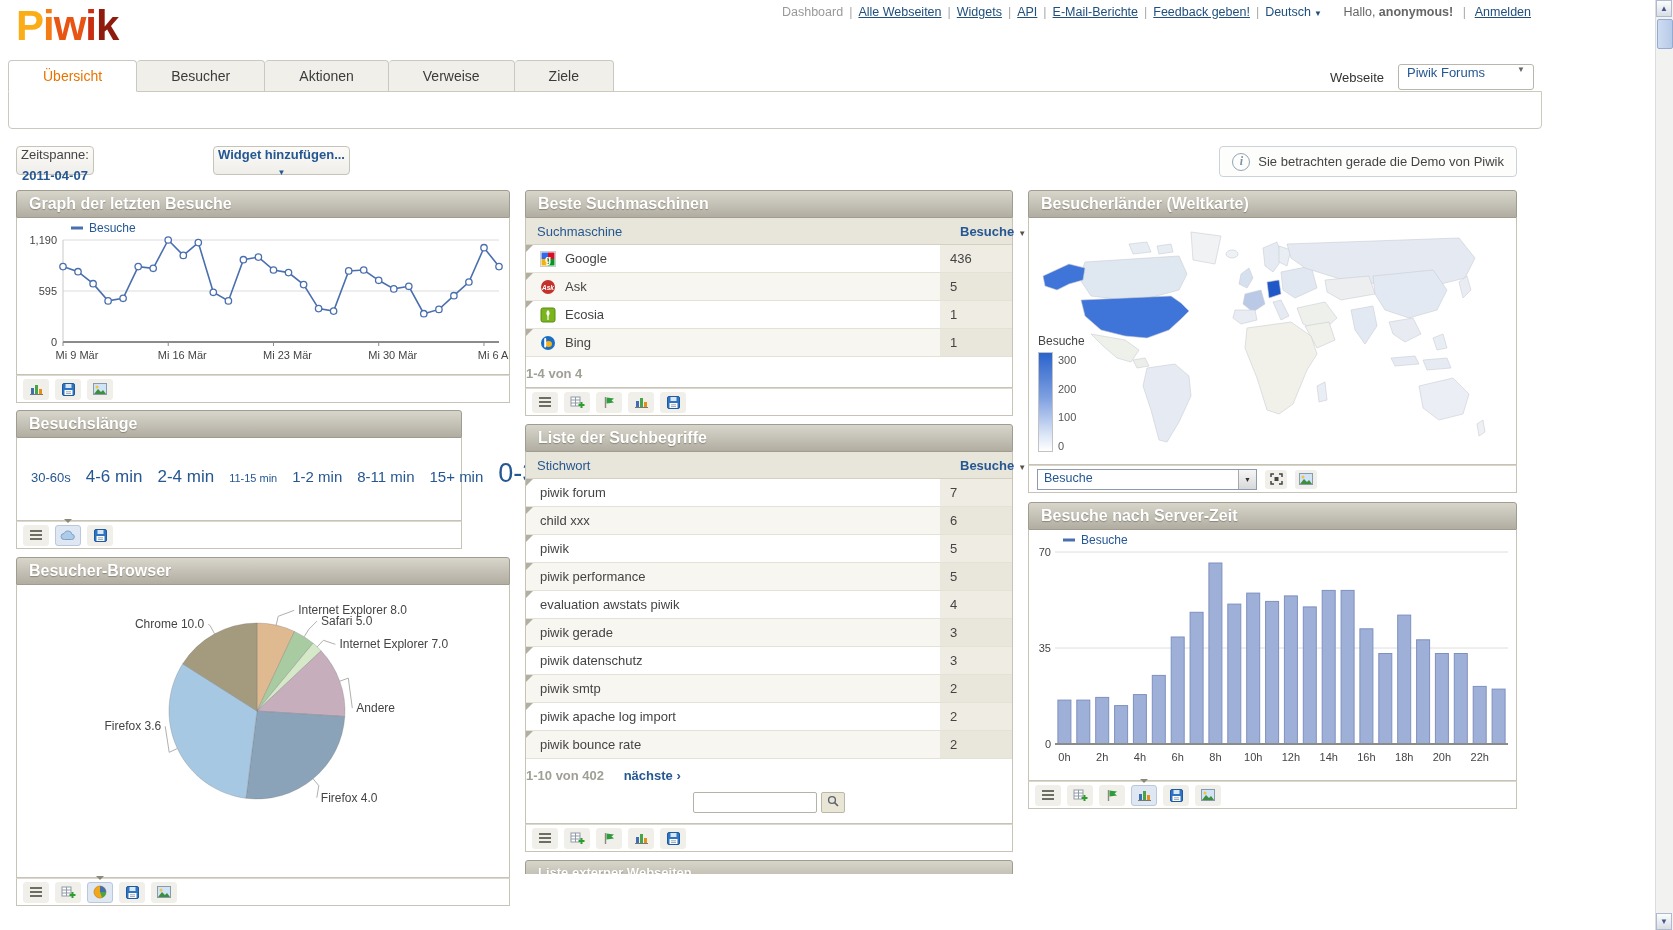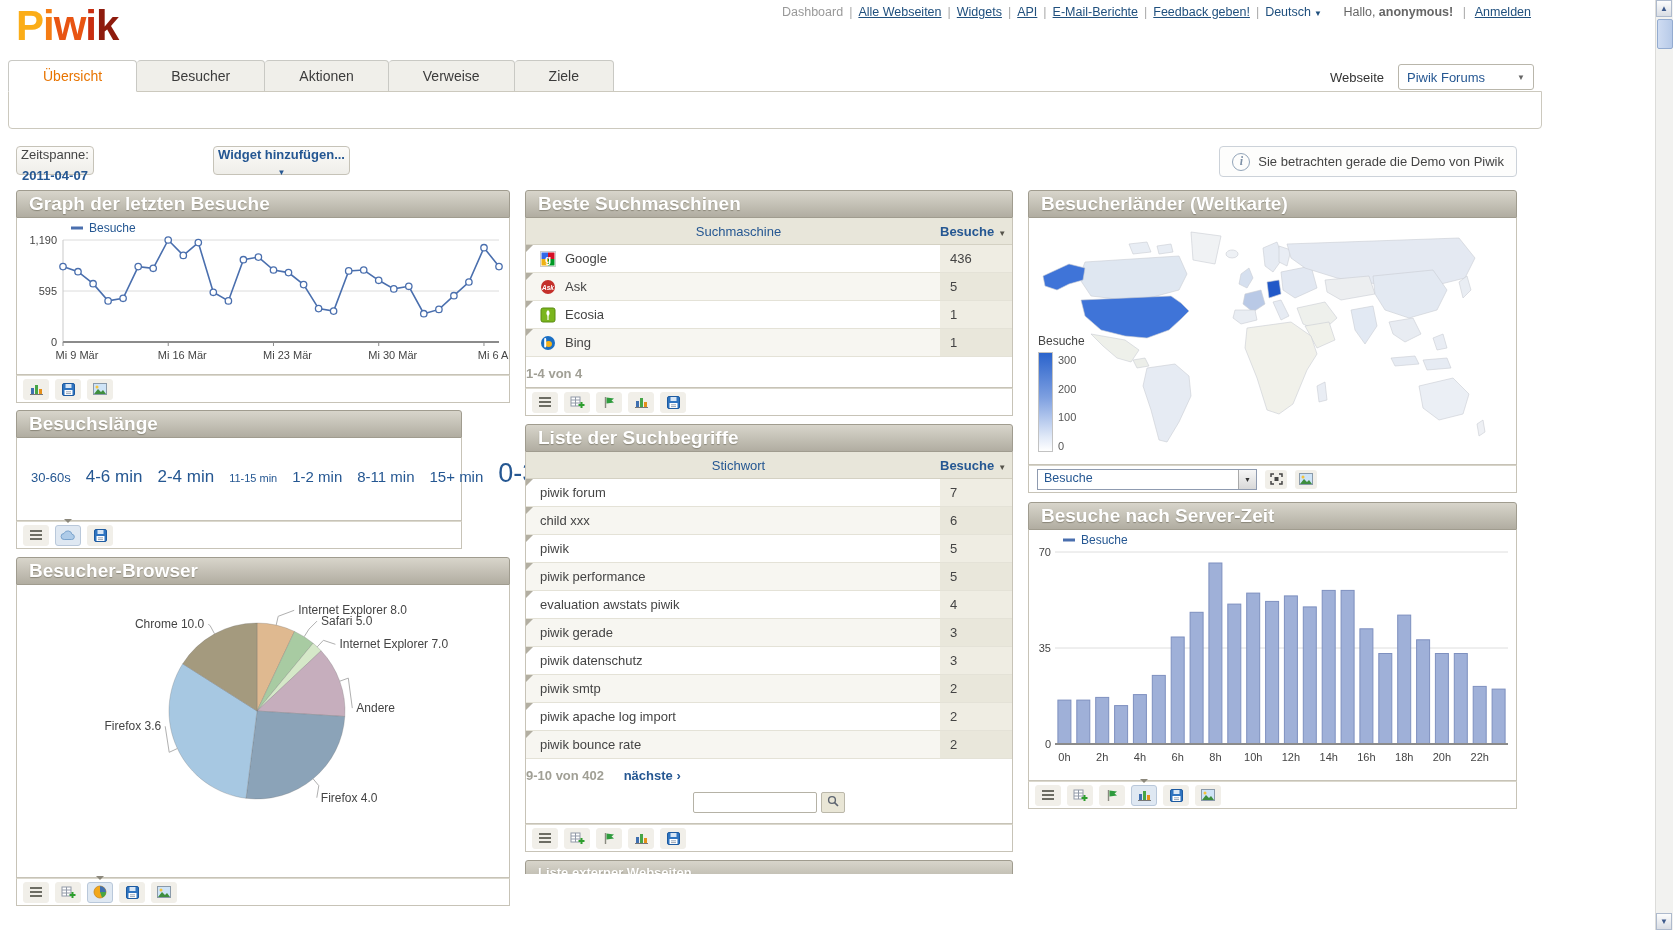--- a/index.html
+++ b/index.html
@@ -19,52 +19,52 @@
   
   #tabbar{position:absolute;left:8px;top:60px;right:131px;height:32px;}
   #tabs{list-style:none;margin:0;padding:0;display:flex;}
   .tab{height:30px;line-height:30px;padding:0 34px;background:#f0efea;border:1px solid #c9c9c4;
        border-left-width:0;font-size:14px;color:#3b3b3b;cursor:pointer;border-radius:4px 4px 0 0;}
   .tab:first-child{border-left-width:1px;}
   .tab.active{background:#fff;color:#e87400;border-bottom:1px solid #fff;position:relative;z-index:3;}
   #site-sel{position:absolute;right:8px;top:4px;display:flex;align-items:center;gap:14px;}
   #site-sel .lbl{color:#333;}
   .selectbox{background:#fff;border:1px solid #b9b6ab;border-radius:3px;min-width:118px;height:24px;
-       display:flex;align-items:center;justify-content:space-between;padding:0 8px;cursor:pointer;}
+       display:flex;align-items:flex-start;justify-content:space-between;padding:0 8px;cursor:pointer;}
   .selectbox .val{color:#255792;}
   .selectbox .arr{font-size:8px;color:#666;margin-left:10px;}
   #strip{position:absolute;left:8px;top:91px;width:1532px;height:36px;border:1px solid #ccc9be;border-radius:0 0 4px 4px;background:#fff;z-index:1;}
   
   .ctlbtn{position:absolute;top:146px;height:29px;background:linear-gradient(#fcfbf9,#efeee9);
        border:1px solid #c6c3b8;border-radius:4px;display:flex;align-items:center;gap:6px;padding:0 4px;
        font-size:13px;cursor:pointer;font-family:inherit;flex-direction:column;}
   .ctlbtn b{color:#255792;}
   .ctlbtn .lbl{color:#444;}
   .ctlbtn .arr{font-size:8px;color:#255792;}
   #demo-notice{position:absolute;top:146px;right:156px;height:29px;border:1px solid #ccd2d9;border-radius:4px;
        background:#fdfdfc;display:flex;align-items:center;gap:8px;padding:0 12px;color:#444;}
   .info-i{width:16px;height:16px;border:1px solid #93a5b9;border-radius:50%;color:#7d90a6;
        font-family:"Liberation Serif","DejaVu Serif",serif;font-style:italic;font-weight:bold;
        display:flex;align-items:center;justify-content:center;font-size:12px;}
   
   .widget{position:absolute;}
   .w-head{height:26px;background:linear-gradient(#d8d5cb,#b1ada1);border:1px solid #a09c8f;border-radius:3px 3px 0 0;
-       color:#fff;font-weight:bold;font-size:19px;line-height:25px;padding:0 12px;cursor:move;
+       color:#fff;font-weight:bold;font-size:16px;line-height:25px;padding:0 12px;cursor:move;
        text-shadow:0 1px 1px rgba(90,85,70,.5);}
   .w-body{background:#fff;border:1px solid #c7c3b7;border-top:none;position:relative;}
   .w-foot{background:#fff;border:1px solid #c7c3b7;border-top:1px solid #dbd8cd;display:flex;gap:6px;
        align-items:center;padding:3px 6px;height:20px;}
   .tool{width:24px;height:19px;background:#f1efe9;border:1px solid #f1efe9;border-radius:3px;display:flex;
        align-items:center;justify-content:center;cursor:pointer;position:relative;}
   .tool.sel{background:#dfe8f2;border-color:#b9c8da;}
   .tool.sel::before{content:"";position:absolute;top:-7px;left:8px;border:4px solid transparent;border-top-color:#8b877b;}
   
   .colhead{display:flex;background:#e8e6da;border-bottom:1px solid #d4d1c3;height:26px;align-items:center;}
-  .colhead .c1{flex:1;padding-left:11px;color:#255792;text-align:center;}
-  .colhead .c2{width:72px;color:#255792;font-weight:bold;cursor:pointer;}
+  .colhead .c1{flex:1;padding-left:11px;color:#255792;}
+  .colhead .c2{width:52px;color:#255792;font-weight:bold;cursor:pointer;}
   .colhead .sarr{font-size:8px;color:#55534a;margin-left:4px;}
   .t-row{display:flex;height:27px;align-items:center;border-bottom:1px solid #e4e2d7;position:relative;cursor:pointer;}
   .t-row .fold{position:absolute;top:0;left:0;width:0;height:0;border-top:7px solid #b2aea1;border-right:7px solid transparent;}
   .t-row .c1{flex:1;display:flex;align-items:center;gap:9px;padding-left:14px;color:#444;height:100%;background:#fff;}
   .t-row .c2{width:62px;padding-left:10px;color:#444;height:100%;display:flex;align-items:center;background:#efede3;}
   .t-row.even .c1{background:#f7f6f1;}
   .t-row.even .c2{background:#e9e7db;}
   .pgn{text-align:left;color:#a09f95;font-weight:bold;padding:9px 0 6px;}
   .pgn a{color:#255792;font-weight:bold;text-decoration:none;margin-left:16px;cursor:pointer;}
   .searchrow{display:flex;justify-content:center;align-items:center;gap:4px;padding:3px 0 10px;}
@@ -539,21 +539,21 @@
           </div>
           <div class="t-row even">
             <span class="fold"></span>
             <span class="c1">
               <span>piwik bounce rate</span>
             </span>
             <span class="c2">2</span>
           </div>
         </div>
       <div class="pgn">
-        <span>9-10 von 402</span>
+        <span>1-10 von 402</span>
         <a>nächste ›</a>
       </div>
       <div class="searchrow">
         <input type="text" value="" style="">
         <span class="sbtn">
             <span><svg width="12" height="12" viewBox="0 0 12 12">
                 <circle cx="5" cy="5" r="3.4" fill="none" stroke="#5d6470" stroke-width="1.4"></circle>
                 <line x1="7.6" y1="7.6" x2="11" y2="11" stroke="#5d6470" stroke-width="1.6"></line>
               </svg></span>
           </span>

